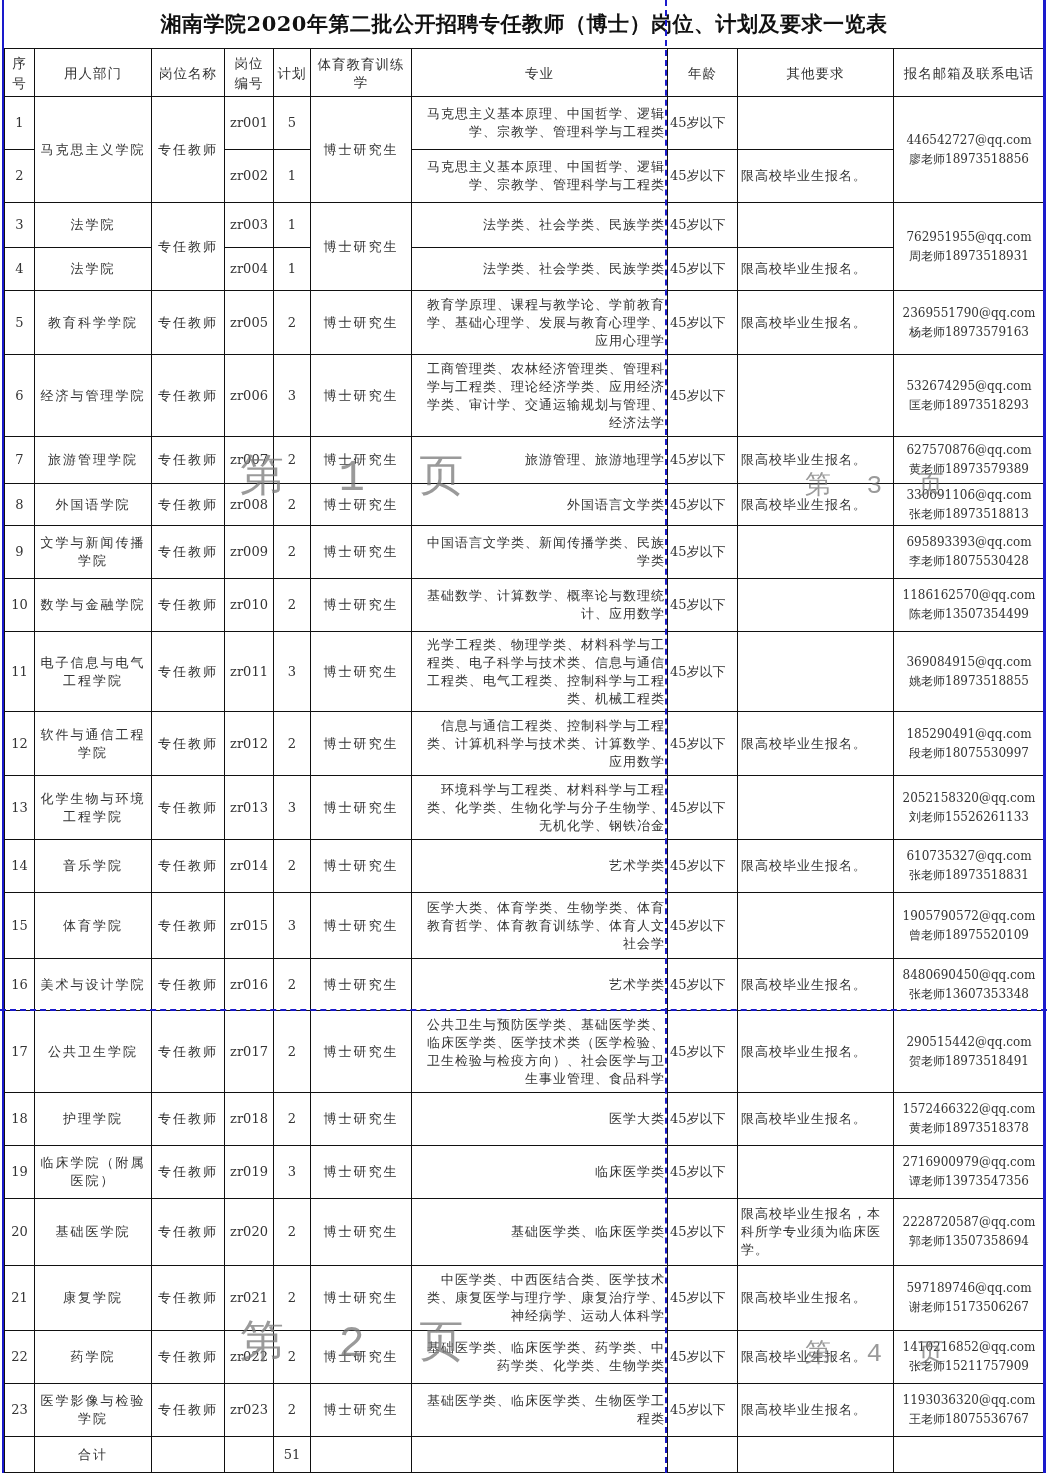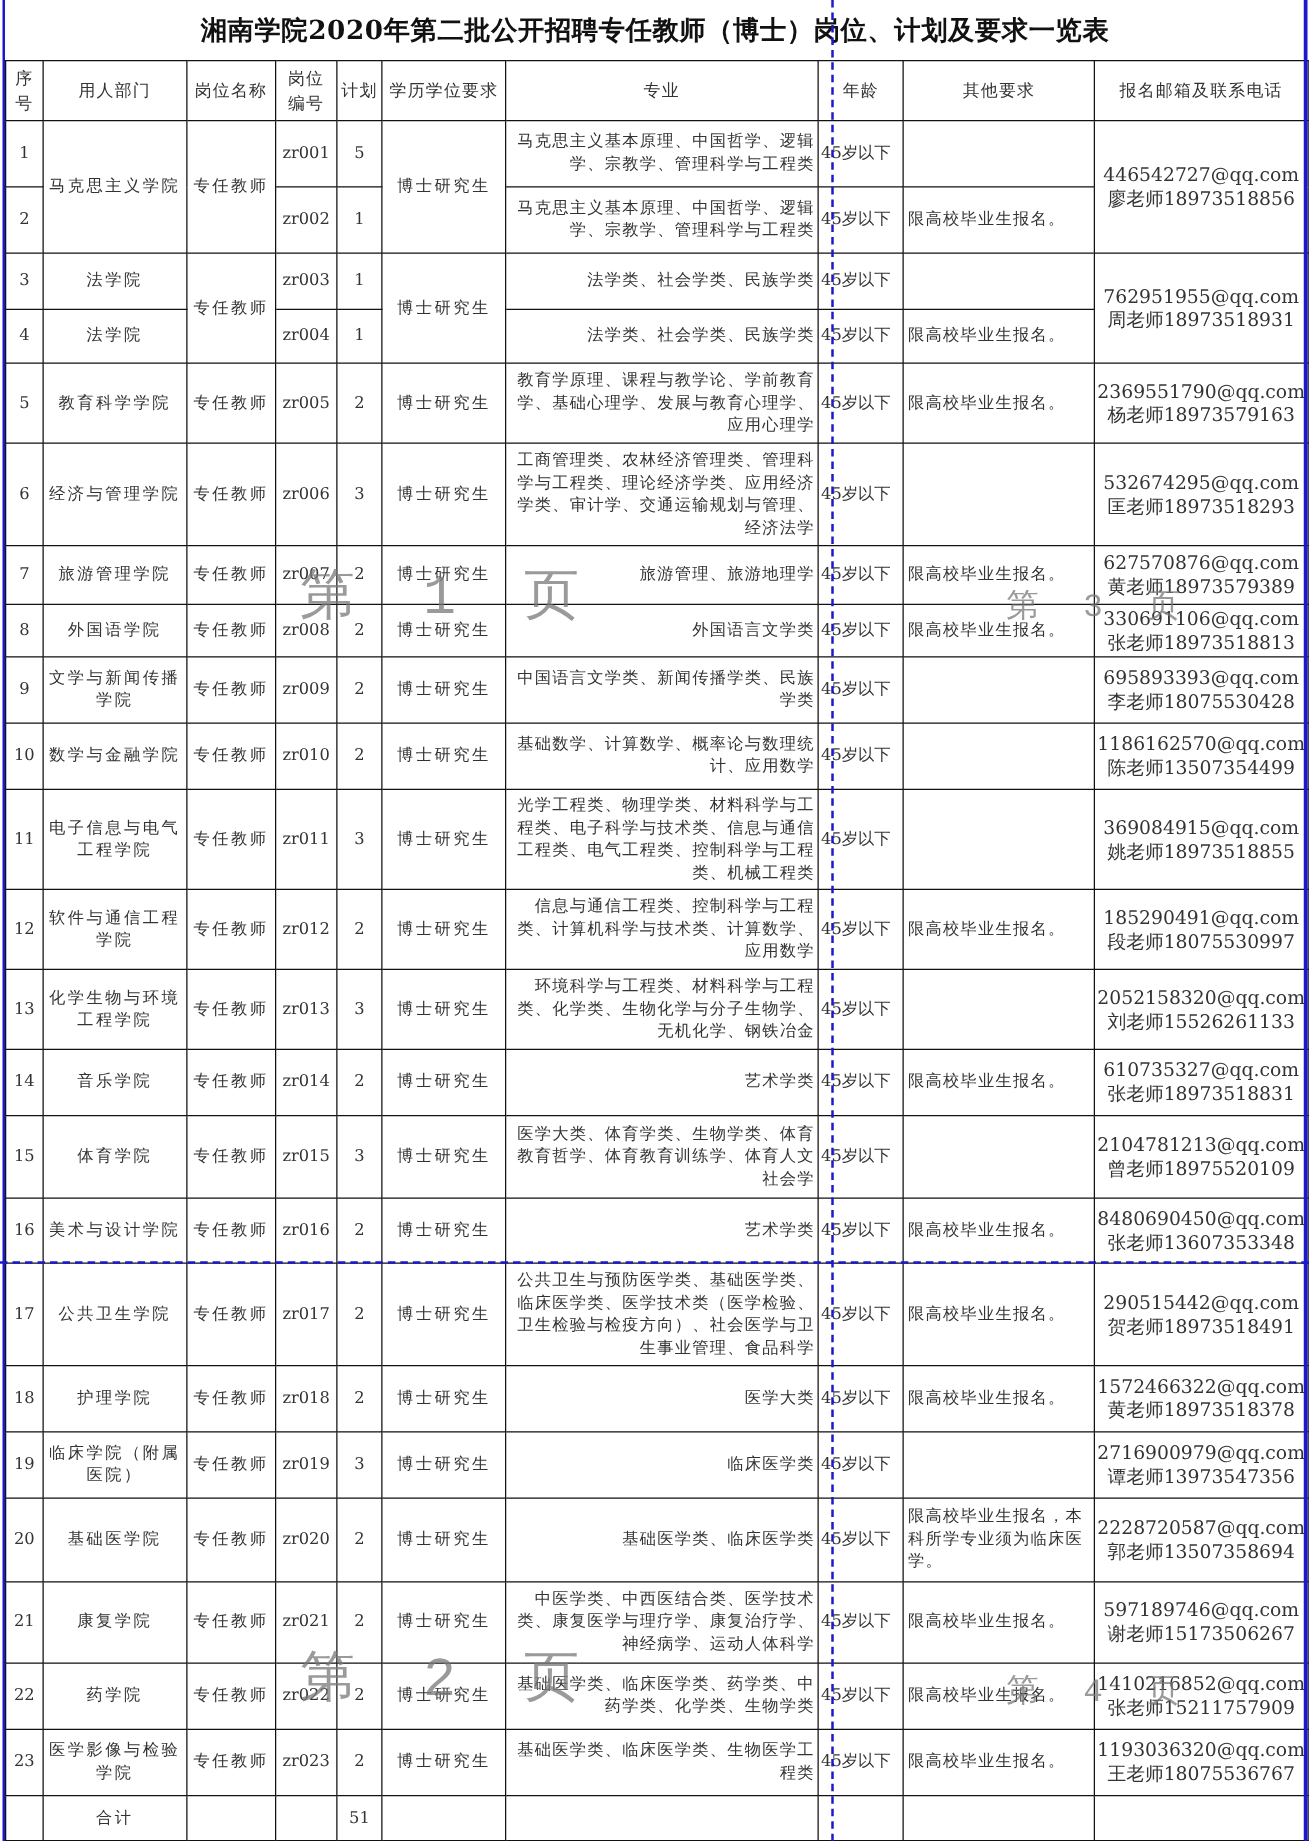--- a/index.html
+++ b/index.html
@@ -4,21 +4,21 @@
 <style>
   html,body{margin:0;padding:0;background:#fff;}
   body{width:1047px;height:1473px;position:relative;overflow:hidden;font-family:"DejaVu Serif","Liberation Serif",serif;color:#222;}
   .sheet{position:absolute;left:0;top:0;width:1047px;height:1473px;}
   .title{position:absolute;left:4px;top:0;width:1040px;height:48px;display:flex;align-items:center;justify-content:center;font-size:21px;font-weight:bold;color:#111;letter-spacing:0.5px;font-family:"DejaVu Serif","Liberation Serif",serif;}
   table.grid{position:absolute;left:4px;top:48px;border-collapse:collapse;table-layout:fixed;}
   table.grid td{border:1.3px solid #111;padding:0 2px;font-size:13px;line-height:18px;vertical-align:middle;text-align:center;overflow:hidden;color:#333;}
   table.grid td.major{text-align:right;padding-left:3px;letter-spacing:1px;}
   table.grid td.other{text-align:left;padding-left:3px;letter-spacing:1px;}
   table.grid td.age{text-align:left;padding-left:2px;}
-  table.grid td.contact{font-size:15px;line-height:19px;}
+  table.grid td.contact{font-size:12px;line-height:19px;}
   table.grid tr.head td{font-size:13.5px;color:#333;letter-spacing:1px;}
   .spaced{letter-spacing:2px;}
   .blue-left{position:absolute;left:2px;top:0;width:2px;height:1473px;background:#1a1acc;}
   .blue-right{position:absolute;left:1043px;top:0;width:3px;height:1473px;background:#1a1acc;}
   .vdash{position:absolute;left:665px;top:0;width:0;height:1473px;border-left:2.5px dashed #1a1acc;}
   .hdash{position:absolute;left:0;top:1009px;width:1047px;height:0;border-top:2.5px dashed #1a1acc;}
   .wm{position:absolute;color:rgba(120,120,120,0.75);font-family:Liberation Mono, monospace;white-space:nowrap;pointer-events:none;}
   .wm.big{font-size:44px;letter-spacing:14px;}
   .wm.small{font-size:26px;letter-spacing:10px;text-align:center;}
 </style>
@@ -41,21 +41,21 @@
       <col style="width:156px">
         <col style="width:151px">
     </colgroup>
     <tbody id="tbody">
       <tr class="head" style="height:48px">
         <td style="padding:0 6px;line-height:20px;">序号</td>
         <td class="spaced">用人部门</td>
         <td>岗位名称</td>
         <td style="padding:0 8px;line-height:20px;">岗位编号</td>
         <td>计划</td>
-        <td>学历学位要求</td>
+        <td>体育教育训练学</td>
         <td class="spaced">专业</td>
         <td class="spaced">年龄</td>
         <td class="spaced">其他要求</td>
         <td>报名邮箱及联系电话</td>
       </tr>
     <tr style="height: 53px;">
           <td>1</td>
           <td class="spaced" rowspan="2">马克思主义学院</td>
           <td class="spaced" rowspan="2">专任教师</td>
           <td>zr001</td>
@@ -255,21 +255,21 @@
           <td>15</td>
           <td class="spaced">体育学院</td>
           <td class="spaced">专任教师</td>
           <td>zr015</td>
           <td>3</td>
           <td class="spaced">博士研究生</td>
           <td class="major">医学大类、体育学类、生物学类、体育教育哲学、体育教育训练学、体育人文社会学</td>
           <td class="age">45岁以下</td>
           <td class="other"></td>
           <td class="contact">
-            <div>2104781213@qq.com</div>
+            <div>1905790572@qq.com</div>
             <div>曾老师18975520109</div>
           </td>
         </tr>
         <tr style="height: 52px;">
           <td>16</td>
           <td class="spaced">美术与设计学院</td>
           <td class="spaced">专任教师</td>
           <td>zr016</td>
           <td>2</td>
           <td class="spaced">博士研究生</td>

